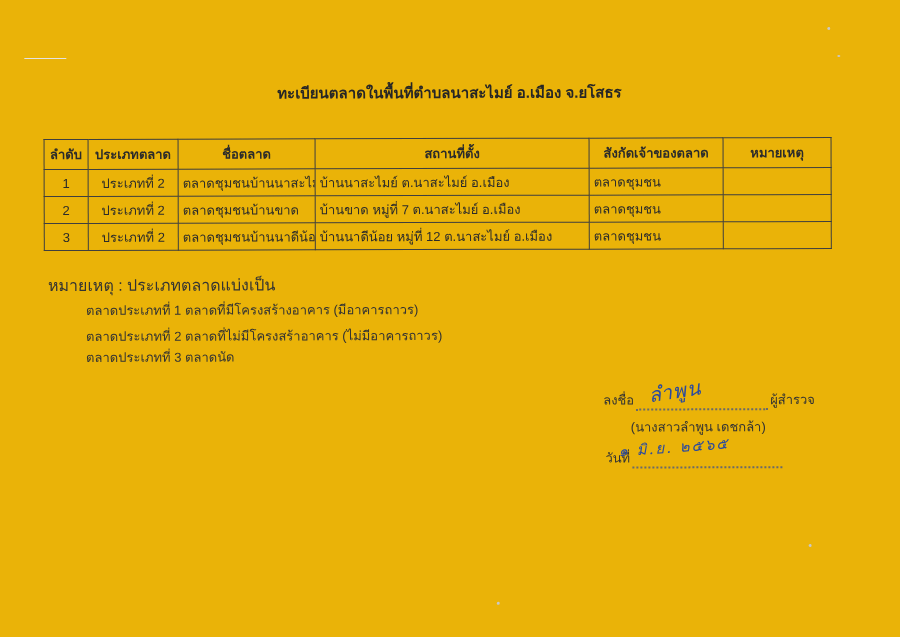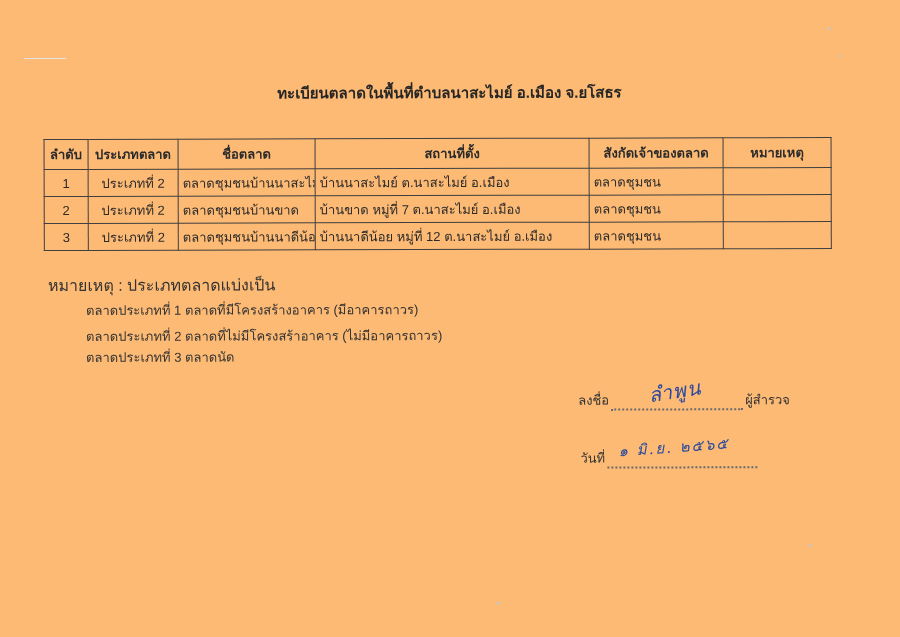--- a/index.html
+++ b/index.html
@@ -4,21 +4,21 @@
 <style>
   html, body {
     margin: 0;
     padding: 0;
     background: #ffffff;
   }
   .scan-page {
     position: relative;
     width: 900px;
     height: 637px;
-    background: #fdba74;
+    background: #eab308;
     overflow: hidden;
     font-family: "Liberation Sans", "DejaVu Sans", sans-serif;
     color: #2e2e2e;
   }
   .content {
     position: absolute;
     inset: 0;
     transform: rotate(-0.15deg);
   }
   .doc-title {
@@ -77,21 +77,21 @@
   .note-item {
     position: absolute;
     left: 86px;
     font-size: 13px;
     color: #333333;
   }
   .note-1 { top: 299px; }
   .note-2 { top: 325px; }
   .note-3 { top: 346px; text-align: right; }
 
-  .sig-block { font-size: 13px; color: #333333; }
+  .sig-block { font-size: 13px; color: #333333; margin-left: 25px; }
   .sig-line1 {
     position: absolute;
     left: 578px;
     top: 390px;
     display: flex;
     align-items: flex-end;
   }
   .dots {
     display: inline-block;
     border-bottom: 2px dotted #6a6a6a;
@@ -214,20 +214,21 @@
     <div class="note-item note-2">ตลาดประเภทที่ 2 ตลาดที่ไม่มีโครงสร้าอาคาร (ไม่มีอาคารถาวร)</div>
     <div class="note-item note-3">ตลาดประเภทที่ 3 ตลาดนัด</div>
 
     <div class="sig-block sig-line1">
       <span>ลงชื่อ</span>
       <span class="dots sign-dots"></span>
       <span>ผู้สำรวจ</span>
     </div>
     <div class="handwriting hw-signature">ลำพูน</div>
 
+    <div class="sig-block sig-name">(นางสาวลำพูน เดชกล้า)</div>
 
     <div class="sig-block sig-line3">
       <span>วันที่</span>
       <span class="dots date-dots"></span>
     </div>
     <div class="handwriting hw-date">๑ มิ.ย. ๒๕๖๕</div>
 
   </div>
 </div>
 

